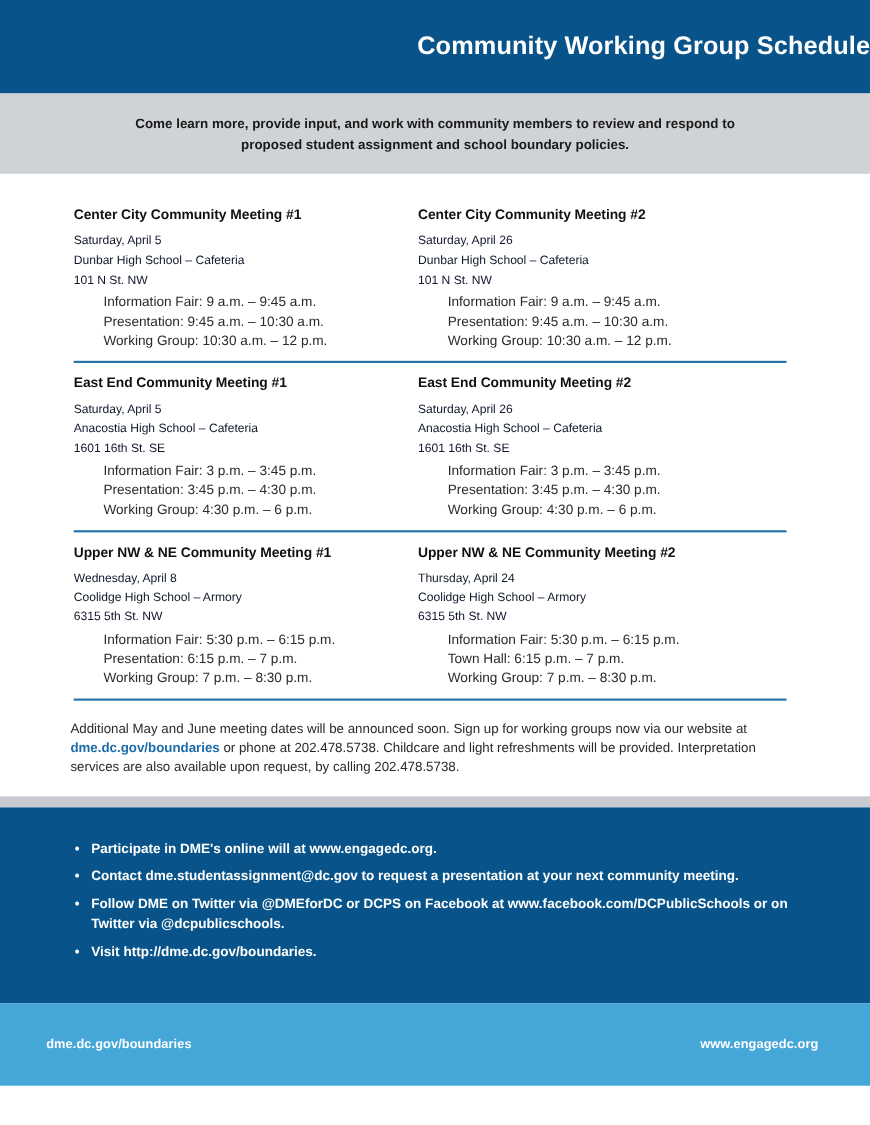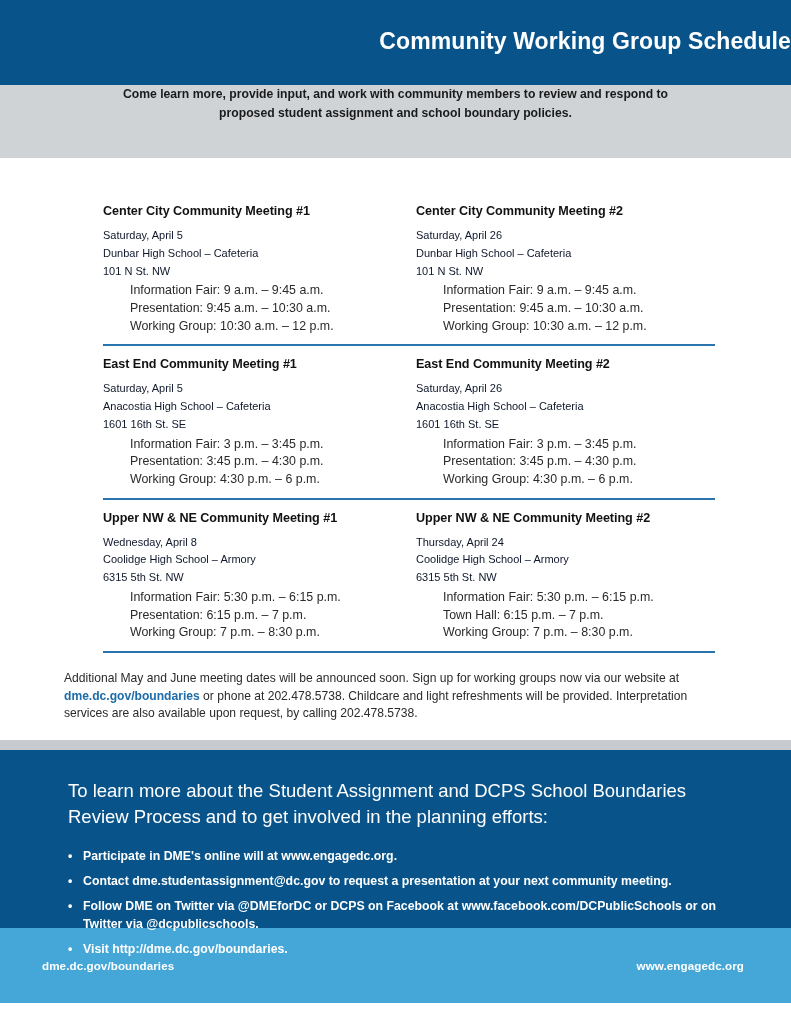--- a/index.html
+++ b/index.html
@@ -33,36 +33,36 @@
     text-align: center;
     margin: 0;
     padding-bottom: 2px;
   }
 
   
   .subhead-bar {
     background: #d0d3d6;
     height: 73px;
     display: flex;
+    align-items: center;
     justify-content: center;
   }
   .subhead-text {
     color: #1a1a1a;
     font-size: 12.2px;
     font-weight: bold;
     line-height: 1.55;
     text-align: center;
     width: 600px;
     margin: 0;
   }
 
   
   .schedule {
-    padding: 14px 76px 0 103px;
-    margin-top: 16px;
+    padding: 14px 76px 0 67px;
   }
   .meeting-row {
     display: flex;
     border-bottom: 2px solid #2774ae;
     padding-bottom: 9px;
     margin-bottom: 0;
   }
   .meeting-row.first { padding-top: 5px; }
   .meeting-col {
     width: 313px;
@@ -252,21 +252,20 @@
 
 </div>
 
 <div class="addl-note">
   <span>Additional May and June meeting dates will be announced soon. Sign up for working groups now via our website at </span><span class="link-bold">dme.dc.gov/boundaries</span><span> or phone at 202.478.5738. Childcare and light refreshments will be provided. Interpretation services are also available upon request, by calling 202.478.5738.</span>
 </div>
 
 <div class="gray-strip"></div>
 
 <div class="learnmore">
-  <div class="learnmore-heading">To learn more about the Student Assignment and DCPS School Boundaries Review Process and to get involved in the planning efforts:</div>
   <ul class="learnmore-list">
     <li>
       <span class="bullet-dot">•</span>
       <span>Participate in DME's online will at www.engagedc.org.</span>
     </li>
     <li>
       <span class="bullet-dot">•</span>
       <span>Contact dme.studentassignment@dc.gov to request a presentation at your next community meeting.</span>
     </li>
     <li>

